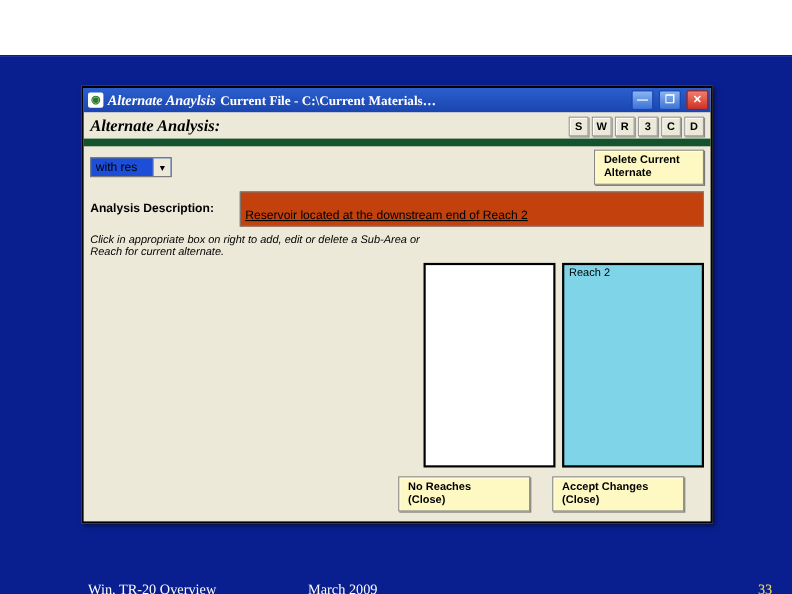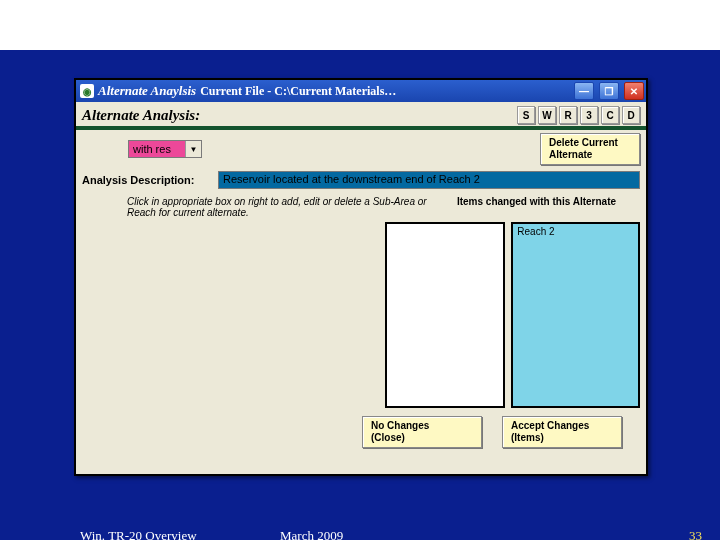--- a/index.html
+++ b/index.html
@@ -94,21 +94,21 @@
   }
   .section-header {
     font-family: "Times New Roman", serif;
     font-style: italic;
     font-weight: bold;
     font-size: 15px;
     padding: 4px 6px 2px 6px;
     display: flex;
     justify-content: space-between;
     align-items: center;
-    border-bottom: 4px solid #14532d;
+    border-bottom: 7px solid #14532d;
   }
   .btn-row {
     display: flex;
     gap: 3px;
   }
   .small-btn {
     width: 18px; height: 18px;
     background: #ece9d8;
     border: 1px solid #999;
     box-shadow: inset 1px 1px 0 #fff, 1px 1px 0 #888;
@@ -127,25 +127,24 @@
     padding: 3px 6px;
     font-size: 11px;
   }
   .form-row .label {
     width: 130px;
     font-weight: bold;
   }
   .combo {
     display: inline-flex;
     align-items: center;
-    background: #ec4899;
+    background: #1d4ed8;
     border: 1px solid #7a7a7a;
     height: 18px;
     font-size: 11px;
-    margin-left: 46px;
   }
   .combo .value {
     padding: 0 4px;
     width: 56px;
   }
   .combo .arrow {
     width: 16px; height: 16px;
     background: #ece9d8;
     border-left: 1px solid #999;
     display: inline-flex;
@@ -157,32 +156,32 @@
     background: #fef9c3;
     border: 1px solid #888;
     box-shadow: inset 1px 1px 0 #fff, 1px 1px 0 #777;
     padding: 3px 8px;
     font-size: 10px;
     font-weight: bold;
     text-align: left;
     line-height: 1.2;
   }
   .textbox {
-    background: #0369a1;
+    background: #c2410c;
     border: 1px solid #7a7a7a;
     height: 18px;
     font-size: 11px;
-    padding: 1px 4px;
+    padding: 15px 4px;
     flex: 1;
+    text-decoration: underline;
   }
   .mid-section {
     display: flex;
     padding: 4px 6px;
     gap: 6px;
-    margin-left: 45px;
   }
   .hint-text {
     font-size: 10px;
     font-style: italic;
     width: 300px;
   }
   .items-header {
     font-size: 10px;
     font-weight: bold;
     text-align: center;
@@ -273,39 +272,36 @@
 Alternate</span>
   </div>
 
   <div class="form-row">
     <span class="label">Analysis Description:</span>
     <span class="textbox">Reservoir located at the downstream end of Reach 2</span>
   </div>
 
   <div class="mid-section">
     <div class="hint-text">Click in appropriate box on right to add, edit or delete  a Sub-Area or Reach for current alternate.</div>
-    <div style="flex:1">
-      <div class="items-header">Items changed with this Alternate</div>
-    </div>
   </div>
 
 
   <div class="lists-row">
     <div style="width:300px"></div>
     <div class="list-box" style="width:122px;"></div>
     <div class="reach-box" style="width:130px;">
       <div>Reach 2</div>
     </div>
   </div>
 
   <div class="bottom-btns">
-    <div class="big-btn" style="white-space:pre;">No Changes
+    <div class="big-btn" style="white-space:pre;">No Reaches
 (Close)</div>
     <div class="big-btn" style="white-space:pre;">Accept Changes
-(Items)</div>
+(Close)</div>
   </div>
 
 </div>
 
 <div class="footer">
   <span class="left">Win. TR-20 Overview</span>
   <span class="center">March 2009</span>
   <span class="right">33</span>
 </div>
 

